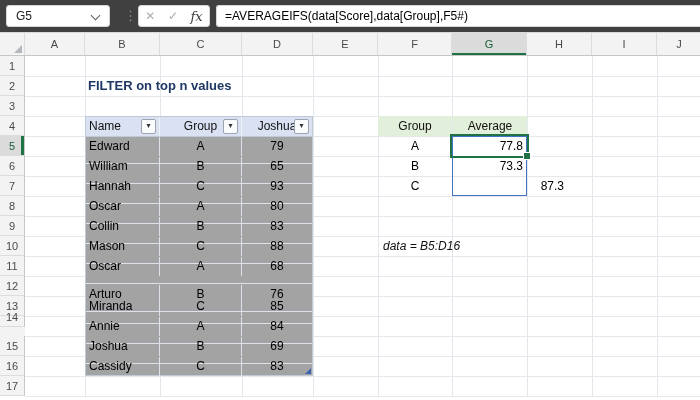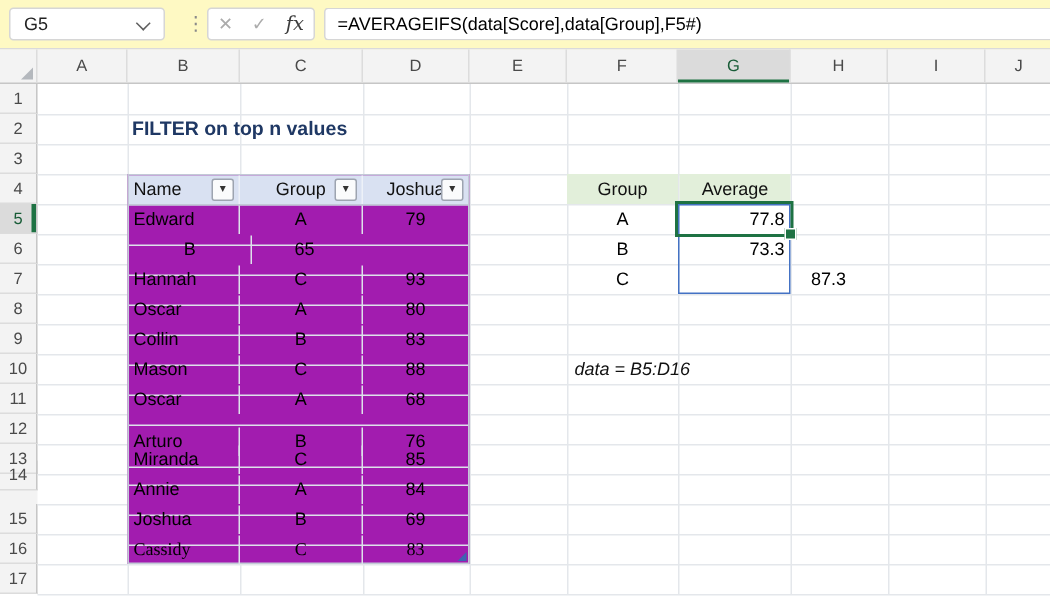--- a/index.html
+++ b/index.html
@@ -1,19 +1,19 @@
 <!DOCTYPE html>
 <html><head>
 <meta charset="utf-8">
 <style>
   html,body{margin:0;padding:0;}
   .screen{position:relative;width:700px;height:400px;background:#fff;overflow:hidden;
           font-family:"Liberation Sans",sans-serif;}
   
-  .topbar{position:absolute;left:0;top:0;width:700px;height:33px;background:#fef9c3;
+  .topbar{position:absolute;left:0;top:0;width:700px;height:33px;background:#404040;
           border-bottom:1px solid #DADADA;box-sizing:border-box;}
   .namebox{position:absolute;left:6px;top:5px;width:104px;height:22px;background:#fff;
            border:1px solid #D6D6D6;border-radius:3px;box-sizing:border-box;
            font-size:12px;color:#222;line-height:20px;padding-left:9px;}
   .nb-chev{position:absolute;right:10px;top:6px;width:6px;height:6px;
            border-right:1.4px solid #5F5F5F;border-bottom:1.4px solid #5F5F5F;
            transform:rotate(45deg);}
   .dots{position:absolute;left:124px;top:4px;color:#8A8A8A;font-size:13px;line-height:24px;}
   .fbox{position:absolute;left:138px;top:5px;width:72px;height:22px;background:#fff;
         border:1px solid #D6D6D6;border-radius:3px;box-sizing:border-box;
@@ -37,35 +37,35 @@
   .rowheaders{position:absolute;left:0;top:56px;width:25px;height:340px;background:#F3F3F3;}
   .row-h{position:absolute;left:0;width:25px;height:20px;line-height:20px;text-align:center;
          font-size:11px;color:#4A4A4A;border-bottom:1px solid #DCDCDC;
          border-right:1px solid #C6C6C6;box-sizing:border-box;}
   .row-h.sel{background:#DBDBDB;color:#185C37;box-shadow:inset -3px 0 0 #1E7243;}
   
   .gl-v,.gl-h{position:absolute;background:#E4E7EB;}
   
   .title-cell{position:absolute;left:88px;top:76px;height:20px;line-height:20px;
               font-weight:bold;font-size:13px;color:#1F3864;white-space:nowrap;z-index:2;}
-  .datatable{position:absolute;left:85px;top:116px;width:228px;height:260px;background:#a21caf;
+  .datatable{position:absolute;left:85px;top:116px;width:228px;height:260px;background:#a3a3a3;
              border:1px solid #C2C9D6;box-sizing:border-box;z-index:2;}
   .dt-hrow{position:absolute;left:0;top:0;width:226px;height:20px;background:#D9E1F2;
            border-bottom:1px solid #C2C9D6;box-sizing:border-box;display:flex;}
   .dt-hcell{position:relative;height:19px;line-height:19px;font-size:12px;color:#111;box-sizing:border-box;}
   .c0{width:74px;padding-left:3px;box-sizing:border-box;}
   .c1{width:82px;text-align:center;box-sizing:border-box;}
   .c2{width:70px;text-align:center;box-sizing:border-box;}
   .dt-hcell.c0,.dt-hcell.c1{border-right:1px solid #EDF1F8;}
   .fbtn{position:absolute;right:3px;top:2px;width:15px;height:15px;background:#FAFBFC;
         border:1px solid #9DA4B0;border-radius:2px;box-sizing:border-box;
         font-size:8px;line-height:12px;text-align:center;color:#333;}
   .dt-row{position:absolute;left:0;width:226px;height:27px;display:flex;
           border-bottom:1px solid #DDE1EA;box-sizing:border-box;}
-  #dt-body .dt-row:last-child{border-bottom:none;font-family:Liberation Serif, serif;}
+  #dt-body .dt-row:last-child{border-bottom:none;}
   .dt-cell{height:19px;line-height:19px;font-size:12px;color:#000;}
   .dt-cell.c0,.dt-cell.c1{border-right:1px solid #DDE1EA;}
   .resize-handle{position:absolute;right:1px;bottom:1px;width:0;height:0;
                  border-left:6px solid transparent;border-bottom:6px solid #3E64B0;}
   .rt-h{position:absolute;top:116px;height:20px;line-height:20px;font-size:12px;color:#111;
         background:#E2EFDA;text-align:center;box-sizing:border-box;z-index:2;}
   .rt-fcell{position:absolute;left:378px;width:74px;height:20px;line-height:20px;
             text-align:center;font-size:12px;color:#000;z-index:2;}
   .rt-gcell{position:absolute;left:452px;width:75px;height:20px;line-height:20px;
             text-align:right;padding-right:4px;font-size:12px;color:#000;box-sizing:border-box;z-index:2;}
@@ -181,20 +181,21 @@
         <span class="fbtn"><span>▾</span></span>
       </div>
     </div>
     <div id="dt-body">
         <div class="dt-row" style="top: 20px;">
           <div class="dt-cell c0">Edward</div>
           <div class="dt-cell c1">A</div>
           <div class="dt-cell c2">79</div>
         </div>
         <div class="dt-row" style="top: 40px;">
+          <div class="dt-cell c0">William</div>
           <div class="dt-cell c1">B</div>
           <div class="dt-cell c2">65</div>
         </div>
         <div class="dt-row" style="top: 60px;">
           <div class="dt-cell c0">Hannah</div>
           <div class="dt-cell c1">C</div>
           <div class="dt-cell c2">93</div>
         </div>
         <div class="dt-row" style="top: 80px;">
           <div class="dt-cell c0">Oscar</div>

